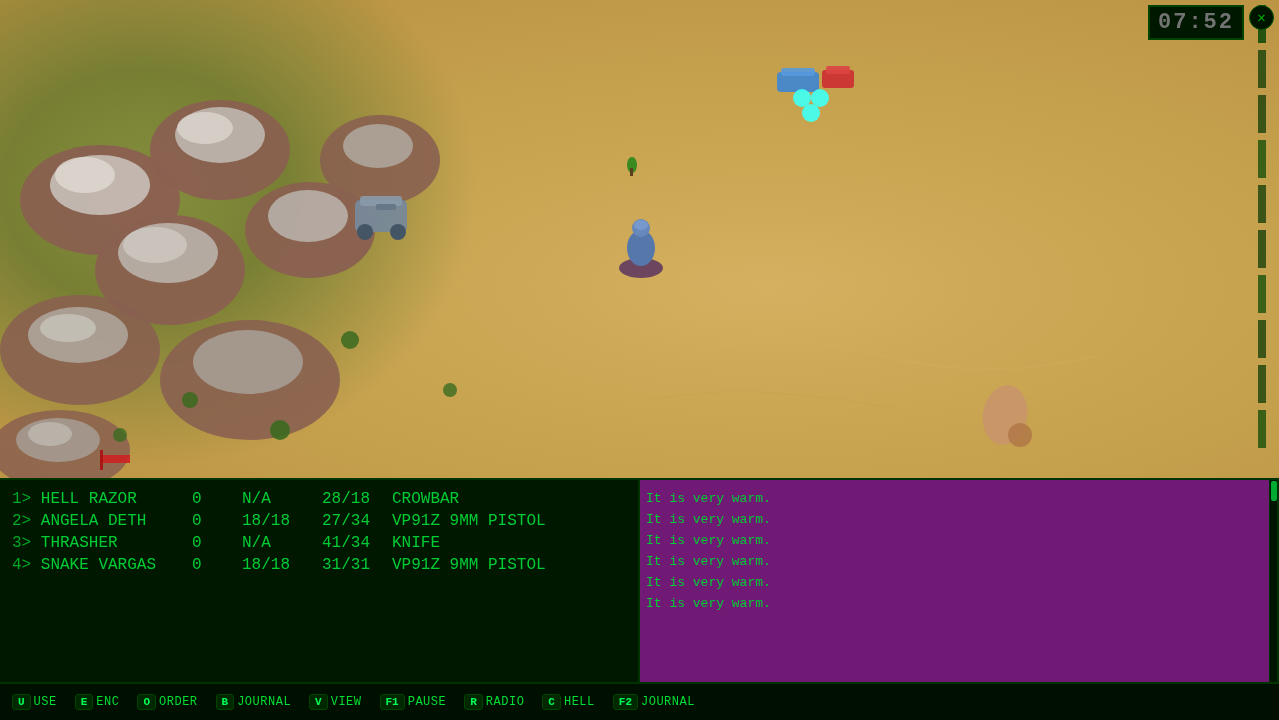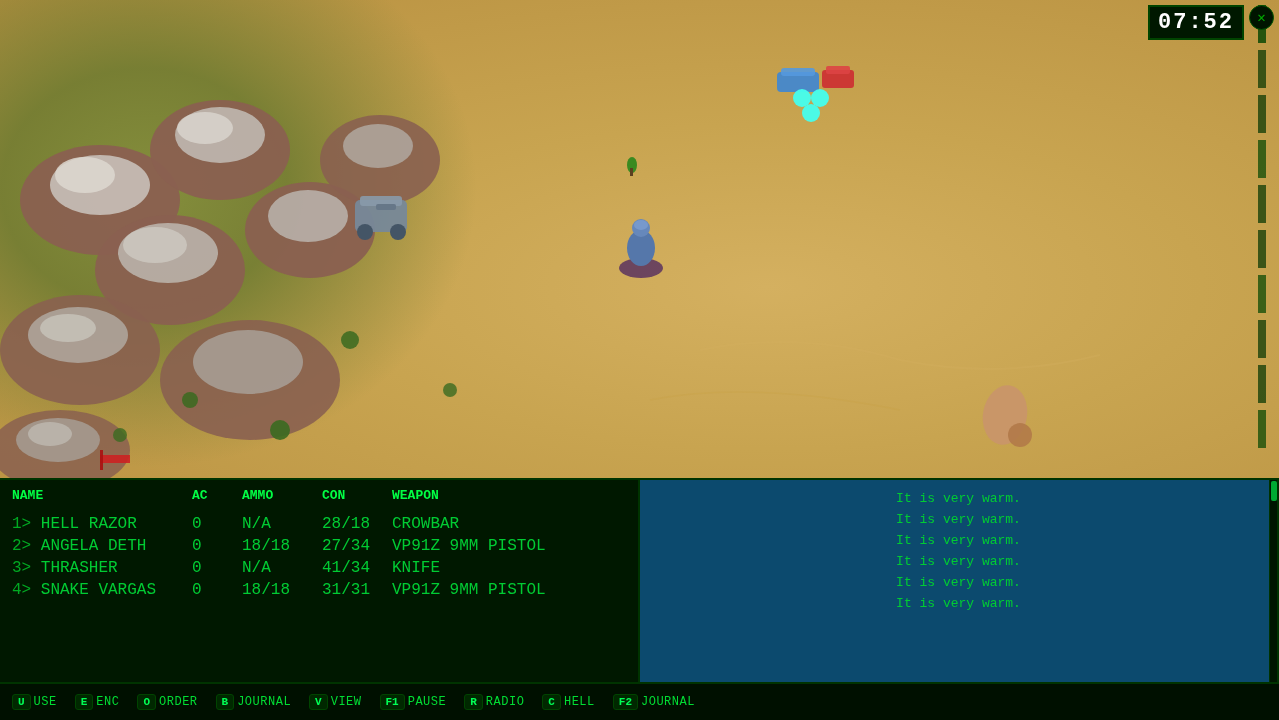--- a/index.html
+++ b/index.html
@@ -39,21 +39,21 @@
     }
 
     
     #timer {
       position: absolute;
       top: 5px;
       right: 35px;
       background: #001800;
       border: 2px solid #004400;
       padding: 3px 8px;
-      color: #ffffff;
+      color: #737373;
       font-size: 22px;
       font-weight: bold;
       font-family: 'Courier New', monospace;
       letter-spacing: 2px;
     }
 
     
     #minimap-icon {
       position: absolute;
       top: 5px;
@@ -109,26 +109,25 @@
       grid-template-columns: 180px 50px 80px 70px 200px;
       color: #00cc33;
       font-size: 16px;
       padding: 2px 0;
       align-items: center;
     }
 
     
     #message-log {
       flex: 1;
-      padding: 8px 26px;
-      background: #0c4a6e;
+      padding: 8px 6px;
+      background: #701a75;
       border-right: 2px solid #003300;
       position: relative;
       overflow: hidden;
-      text-align: center;
     }
 
     .log-line {
       color: #00cc33;
       font-size: 13px;
       padding: 3px 0;
       font-family: 'Courier New', monospace;
     }
 
     
@@ -292,27 +291,20 @@
 
   <div id="timer">07:52</div>
 
   <div id="minimap-icon">✕</div>
 </div>
 
 <div id="hud">
   <div id="party-panel">
 
     <div id="squad-list">
-      <div class="squad-header">
-        <span>NAME</span>
-        <span>AC</span>
-        <span>AMMO</span>
-        <span>CON</span>
-        <span>WEAPON</span>
-      </div>
 
       <div id="squad-rows">
           <div class="squad-row">
     <span><span style="color:#00aa22">1&gt;</span> HELL RAZOR</span>
     <span>0</span>
     <span>N/A</span>
     <span>28/18</span>
     <span>CROWBAR</span>
   </div>
           <div class="squad-row">

